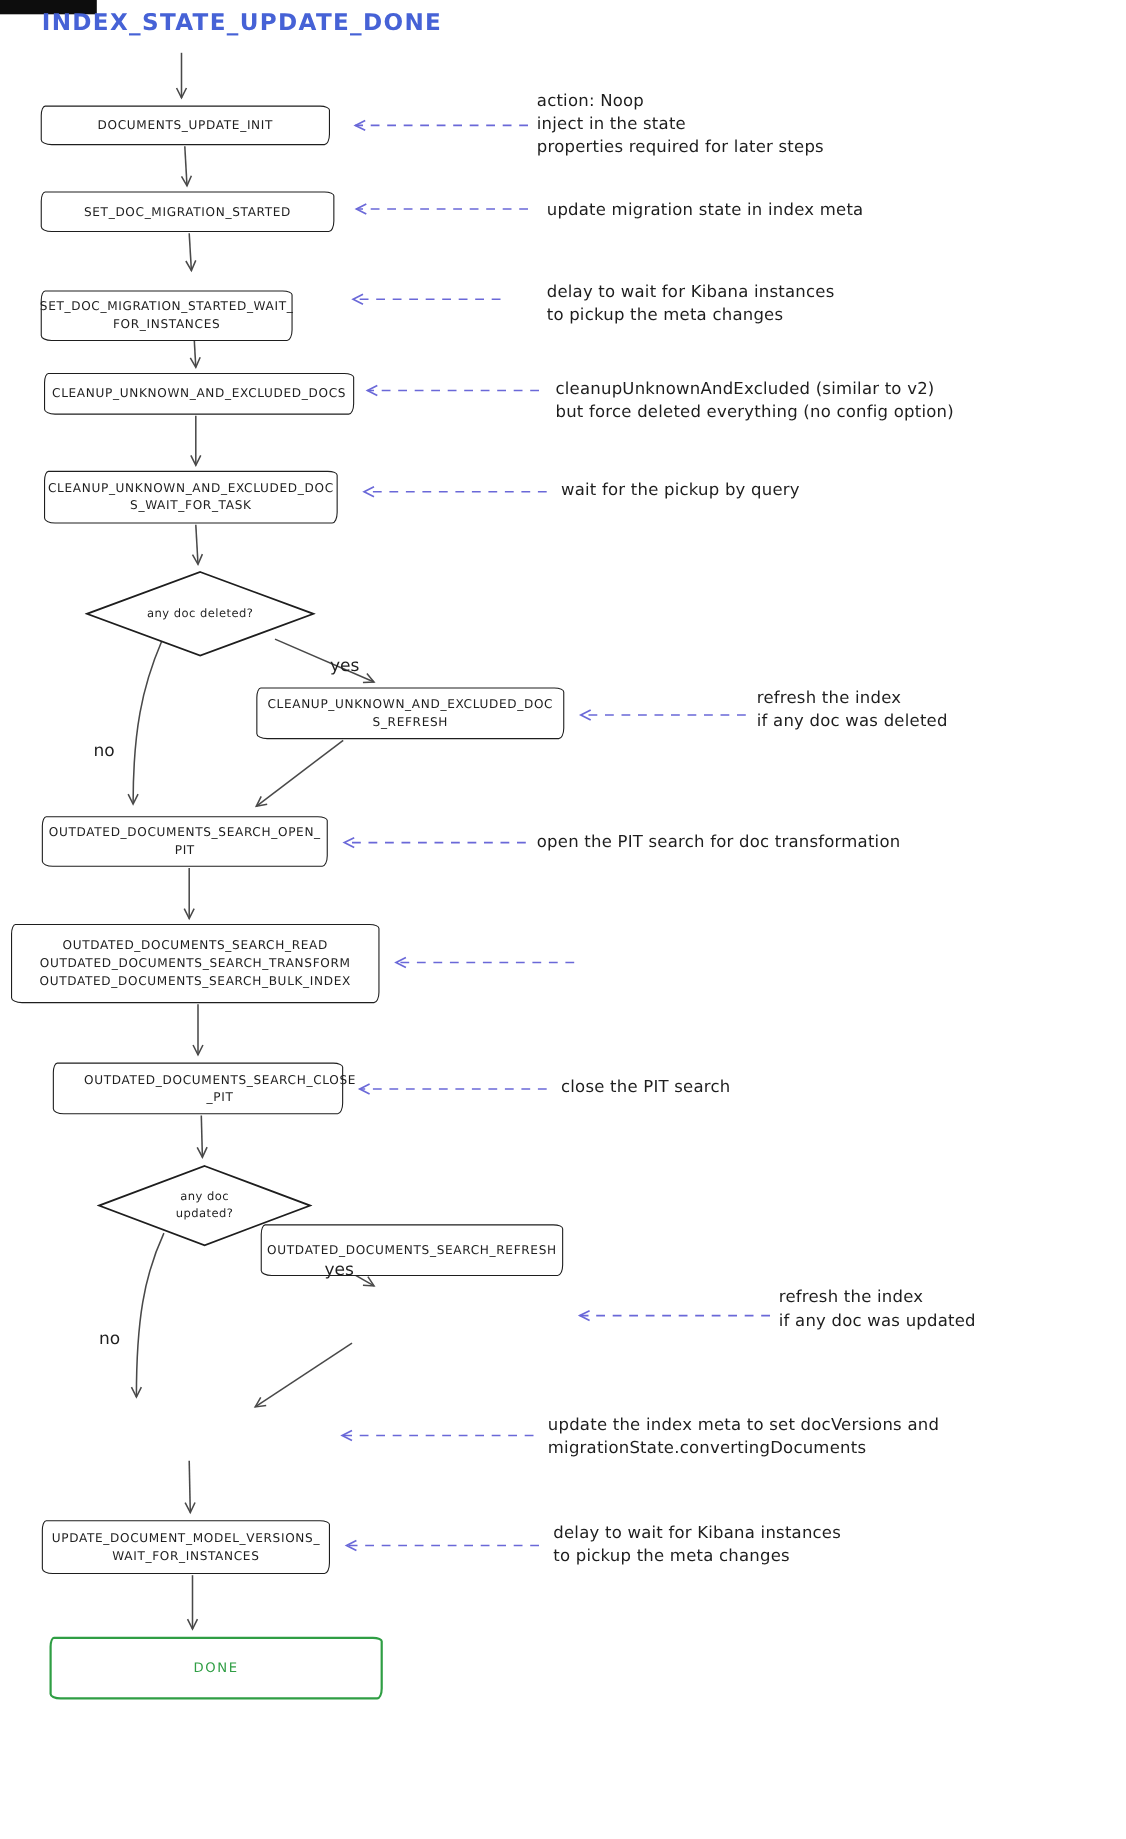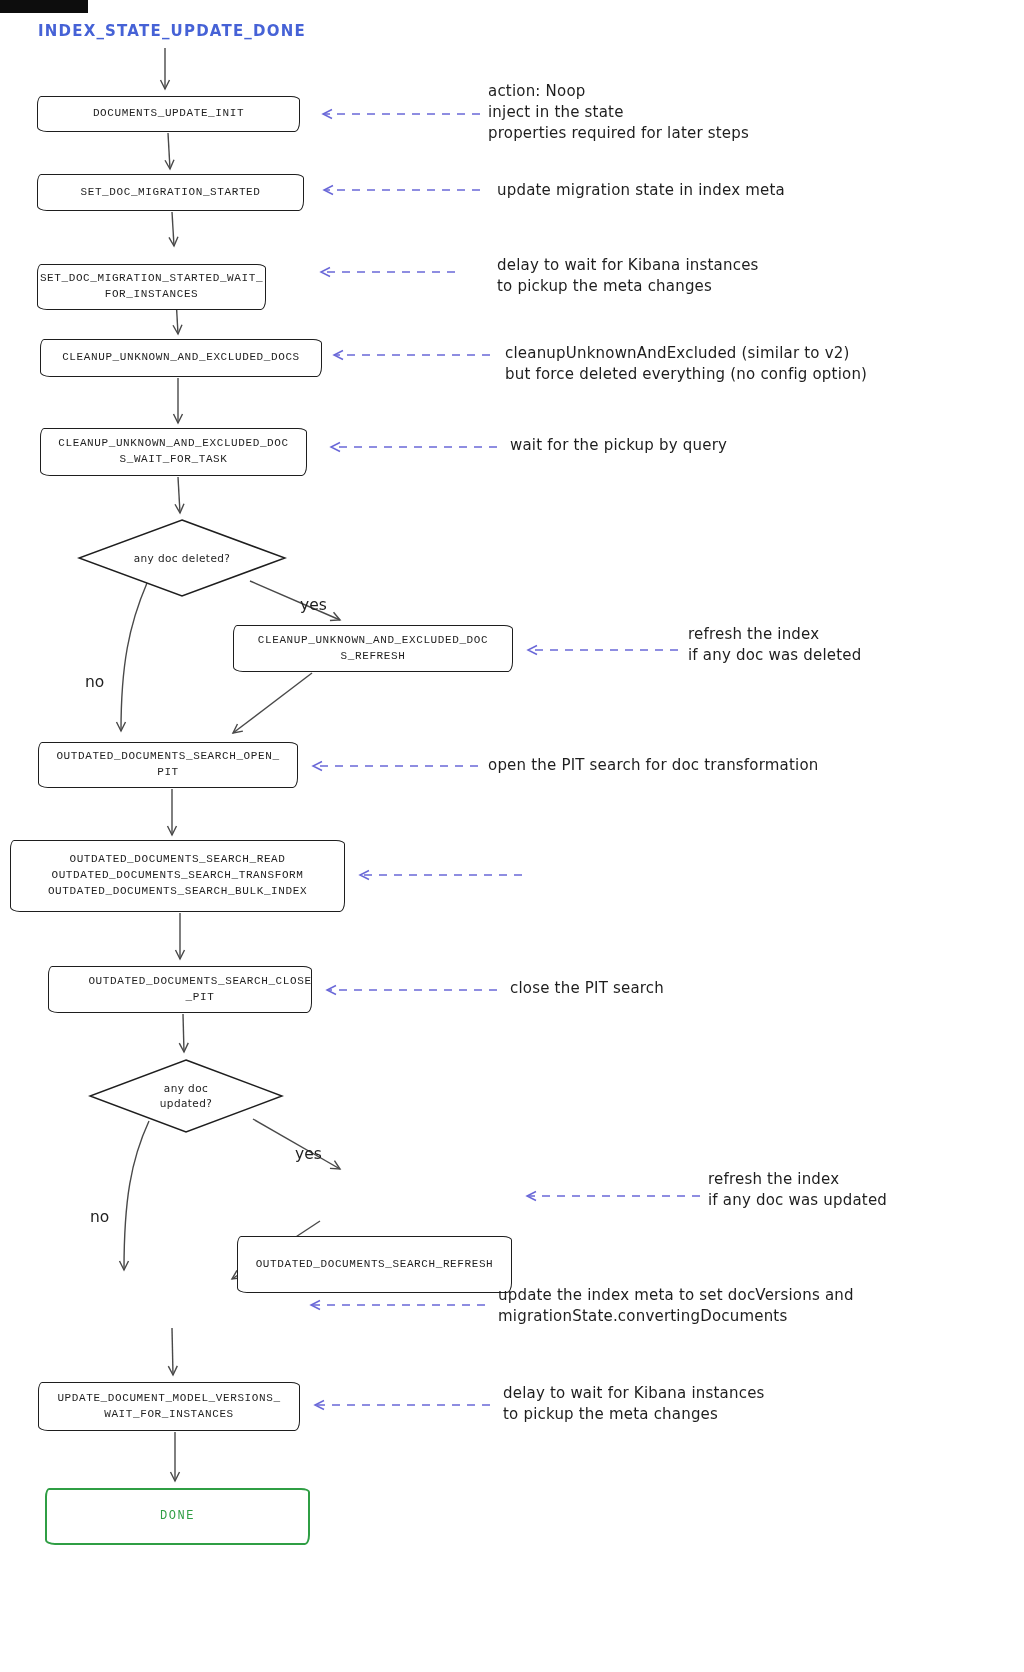--- a/index.html
+++ b/index.html
@@ -19,22 +19,22 @@
     pointer-events: none;
   }
   .artifact {
     position: absolute;
     left: 0; top: 0;
     width: 88px; height: 13px;
     background: #0d0d0d;
   }
   .diagram-title {
     position: absolute;
-    left: 38px; top: 22px;
-    font-size: 15px;
+    left: 38px; top: 8px;
+    font-size: 21px;
     font-weight: bold;
     letter-spacing: 1.2px;
     color: #4662d6;
     white-space: nowrap;
   }
   .node {
     position: absolute;
     box-sizing: border-box;
     border: 1.6px solid #1e1e1e;
     border-radius: 4px 9px 5px 10px / 9px 4px 10px 5px;
@@ -42,21 +42,20 @@
     display: flex;
     flex-direction: column;
     align-items: center;
     justify-content: center;
     text-align: right;
     font-size: 11px;
     letter-spacing: 0.6px;
     line-height: 1.45;
     color: #1e1e1e;
     z-index: 2;
-    font-family: Liberation Mono, monospace;
   }
   .node .ln { display: block; white-space: nowrap; }
   .node-done {
     border: 2px solid #2f9e44;
     color: #2f9e44;
     letter-spacing: 1.5px;
     font-size: 12px;
   }
   .diamond-wrap {
     position: absolute;
@@ -203,31 +202,31 @@
   <div class="diamond-wrap" style="left:88px;top:1058px;width:196px;height:76px;">
     <svg width="196" height="76" viewBox="0 0 196 76">
       <polygon points="98,2 194,38 98,74 2,38" fill="#ffffff" stroke="#1e1e1e" stroke-width="1.6"></polygon>
     </svg>
     <div class="diamond-label">
       <span class="ln">any doc</span>
       <span class="ln">updated?</span>
     </div>
   </div>
 
-  <div class="node" style="left:237px;top:1236px;width:275px;height:57px;">
+  <div class="node" style="left:237px;top:1113px;width:275px;height:47px;">
     <span class="ln">OUTDATED_DOCUMENTS_SEARCH_REFRESH</span>
   </div>
 
 
   <div class="node" style="left:38px;top:1382px;width:262px;height:49px;">
     <span class="ln">UPDATE_DOCUMENT_MODEL_VERSIONS_</span>
     <span class="ln">WAIT_FOR_INSTANCES</span>
   </div>
 
-  <div class="node node-done" style="left:45px;top:1488px;width:265px;height:57px;">
+  <div class="node node-done" style="left:45px;top:1488px;width:303px;height:57px;">
     <span class="ln">DONE</span>
   </div>
 
   <div class="edge-label" style="left:300px;top:568px;">yes</div>
   <div class="edge-label" style="left:85px;top:645px;">no</div>
   <div class="edge-label" style="left:295px;top:1117px;">yes</div>
   <div class="edge-label" style="left:90px;top:1180px;">no</div>
 
   <div class="annotation" style="left:488px;top:81px;">
     <span class="ln">action: Noop</span>

